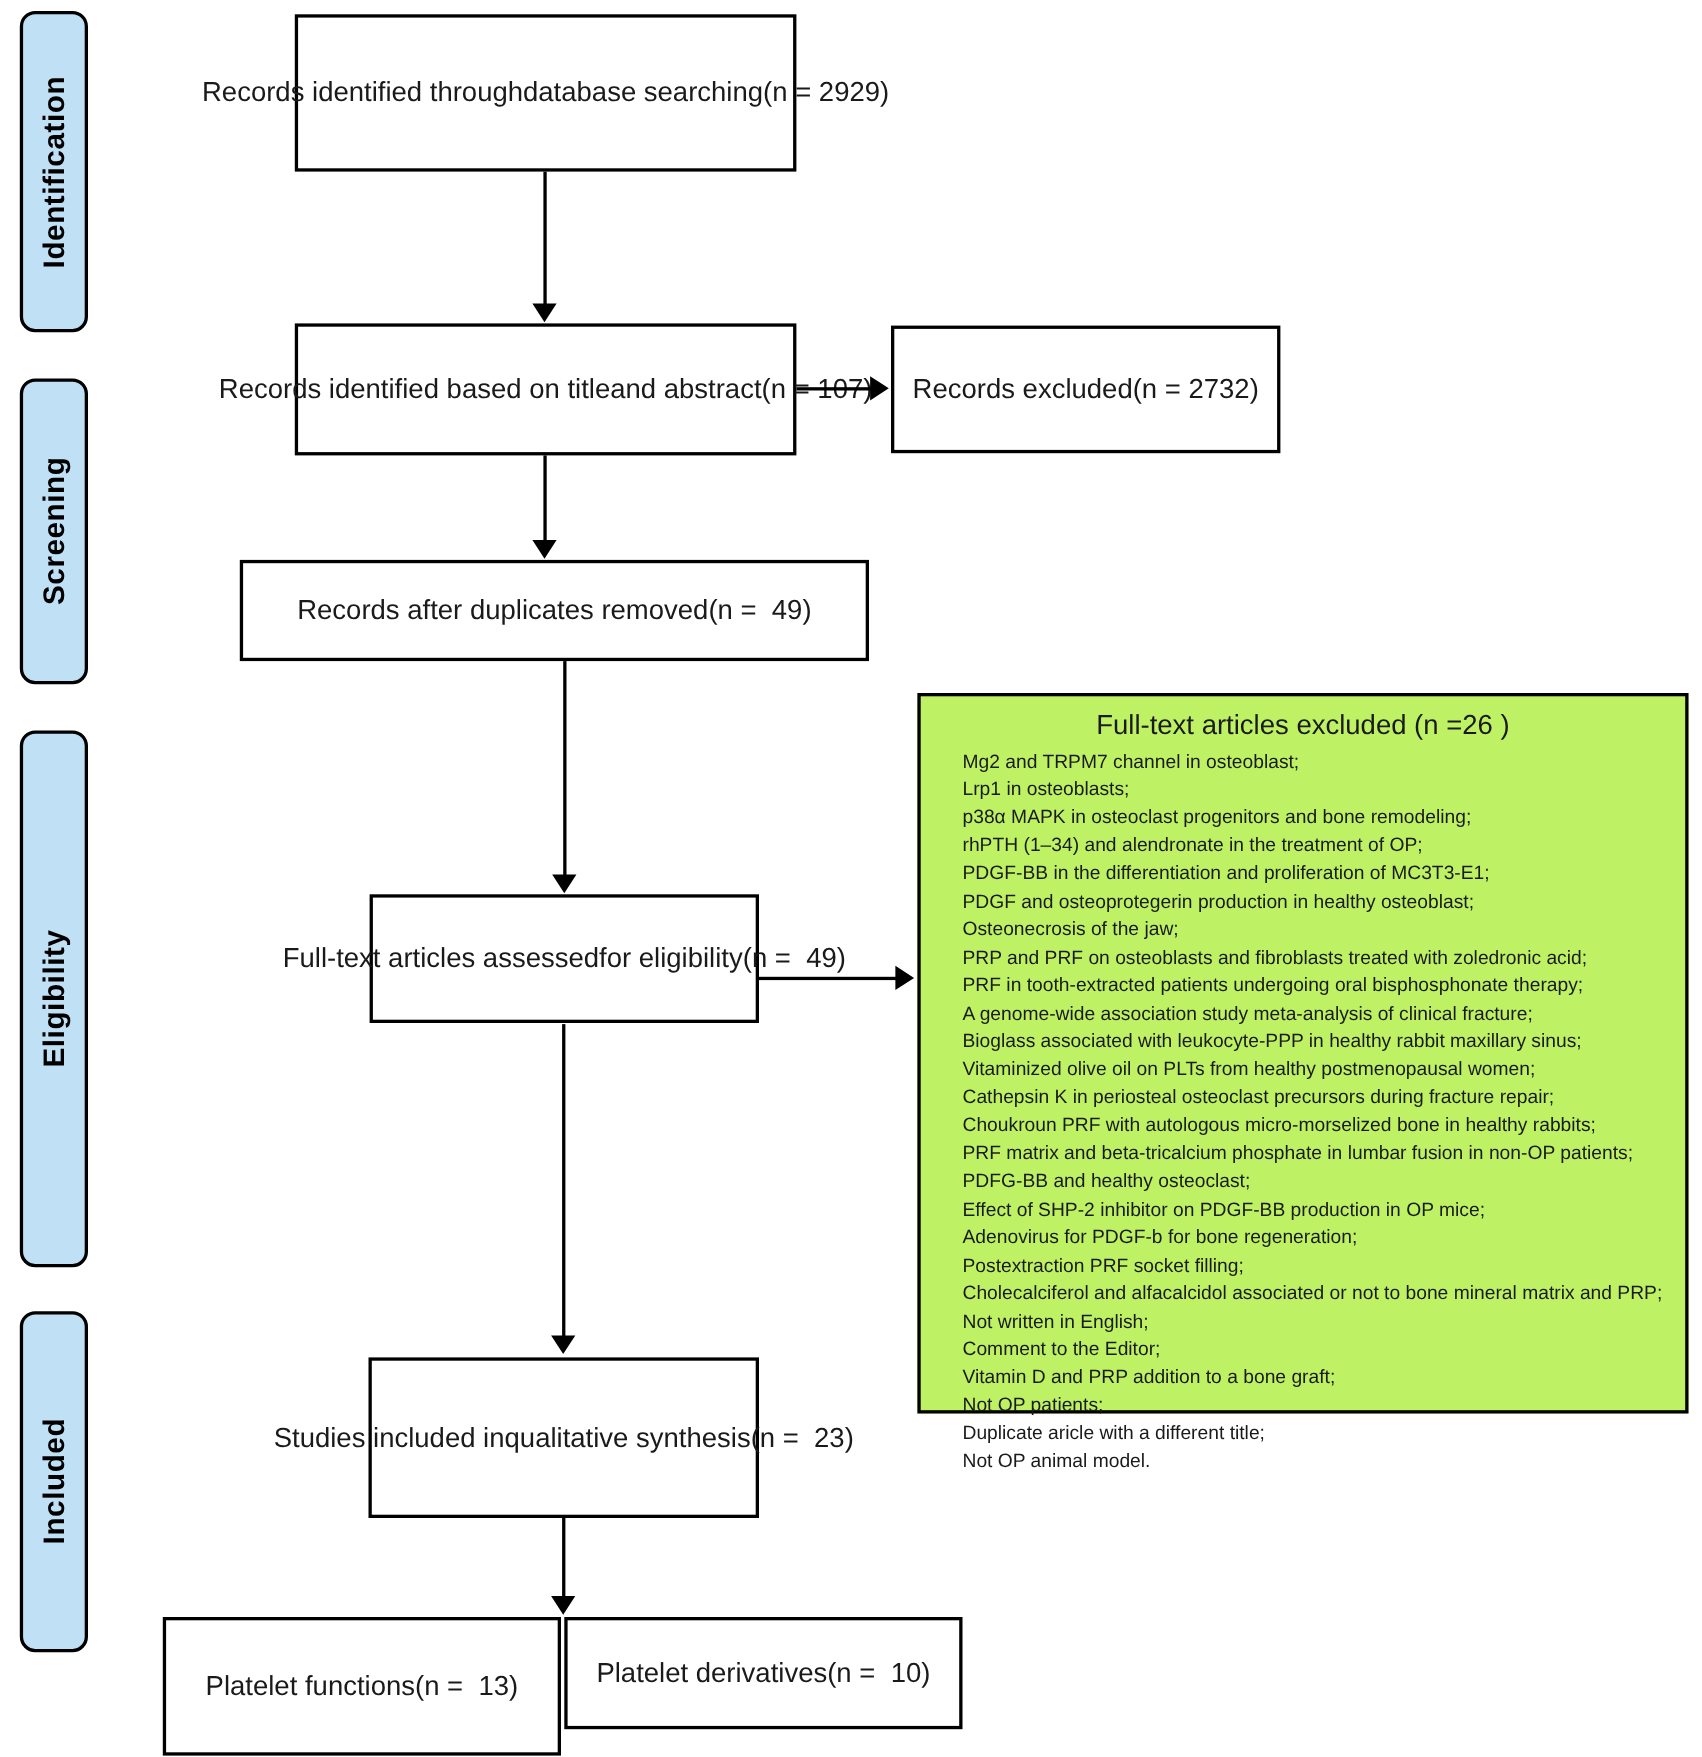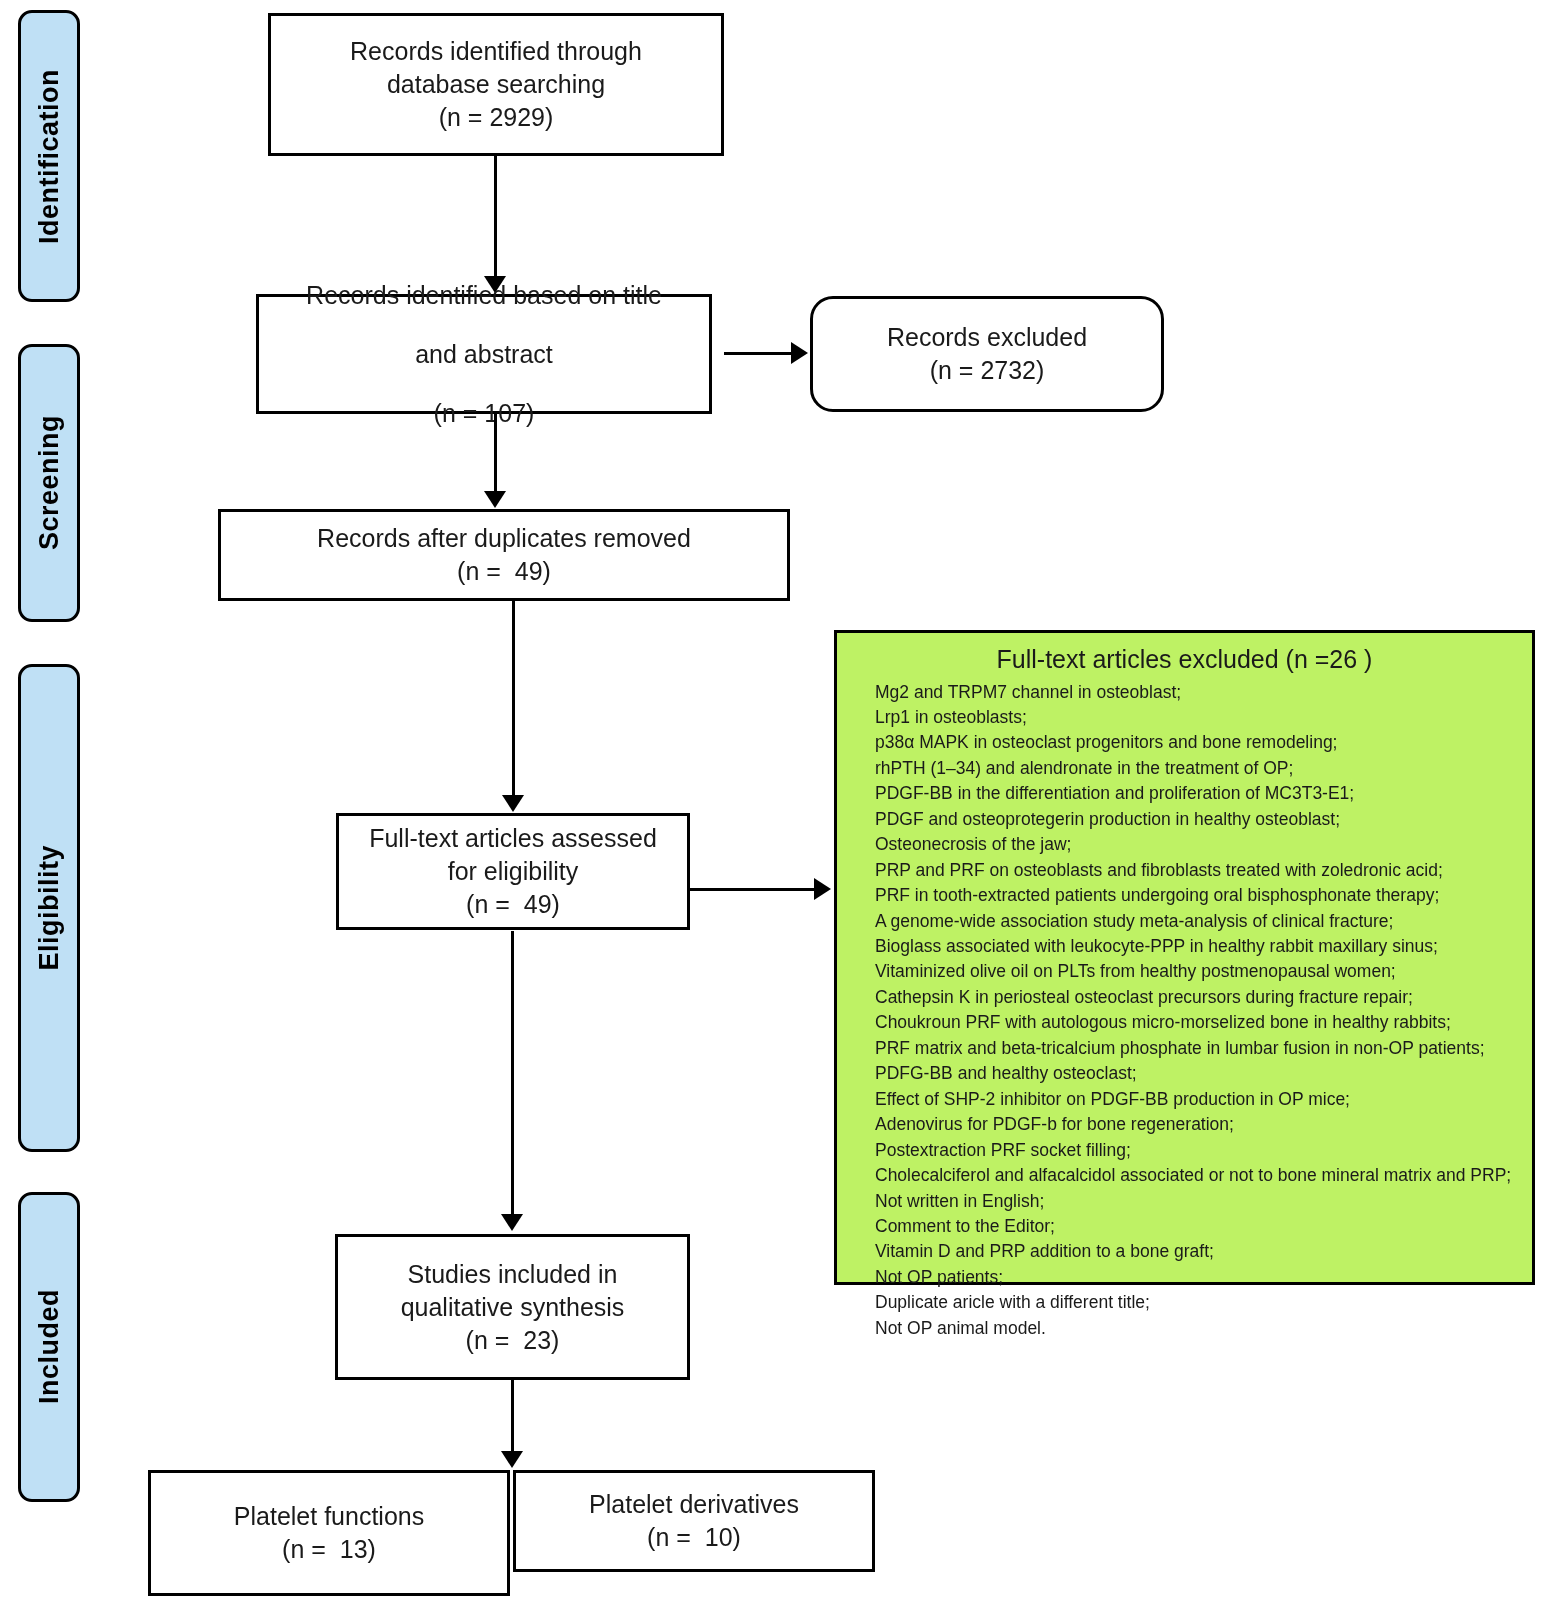--- a/index.html
+++ b/index.html
@@ -40,21 +40,21 @@
     white-space: nowrap;
   }
 
   
   .flow-box {
     position: absolute;
     background: #ffffff;
     border: 3px solid #000000;
     box-sizing: border-box;
     display: flex;
-    flex-direction: column;
+    flex-direction: row;
     align-items: center;
     justify-content: center;
     text-align: center;
     font-size: 25px;
     line-height: 1.32;
     color: #1a1a1a;
     padding: 4px 8px;
   }
   .flow-box .line { white-space: pre; }
 
@@ -132,30 +132,30 @@
 
   <div class="flow-box" style="left:268px; top:13px; width:456px; height:143px;">
     <span class="line">Records identified through</span>
     <span class="line">database searching</span>
     <span class="line">(n = 2929)</span>
   </div>
 
   <div class="vline" style="left:494px; top:156px; height:122px;"></div>
   <div class="arrow-down" style="left:484px; top:276px;"></div>
 
-  <div class="flow-box" style="left:256px; top:294px; width:456px; height:120px;gap:26px;">
+  <div class="flow-box" style="left:268px; top:294px; width:456px; height:120px;">
     <span class="line">Records identified based on title</span>
     <span class="line">and abstract</span>
     <span class="line">(n = 107)</span>
   </div>
 
   <div class="hline" style="left:724px; top:352px; width:69px;"></div>
   <div class="arrow-right" style="left:791px; top:342px;"></div>
 
-  <div class="flow-box" style="left:810px; top:296px; width:354px; height:116px;border-radius:23px;">
+  <div class="flow-box" style="left:810px; top:296px; width:354px; height:116px;">
     <span class="line">Records excluded</span>
     <span class="line">(n = 2732)</span>
   </div>
 
   <div class="vline" style="left:494px; top:414px; height:79px;"></div>
   <div class="arrow-down" style="left:484px; top:491px;"></div>
 
   <div class="flow-box" style="left:218px; top:509px; width:572px; height:92px;">
     <span class="line">Records after duplicates removed</span>
     <span class="line">(n =  49)</span>

